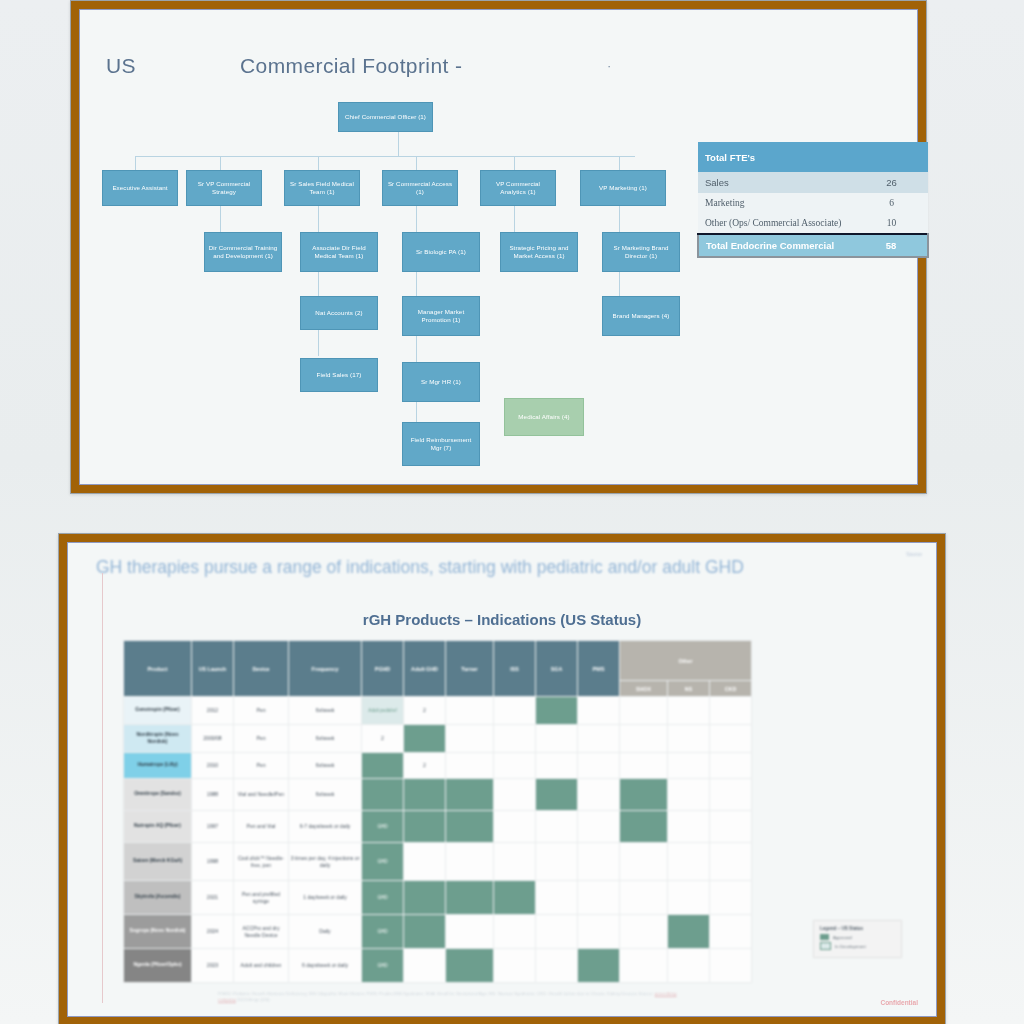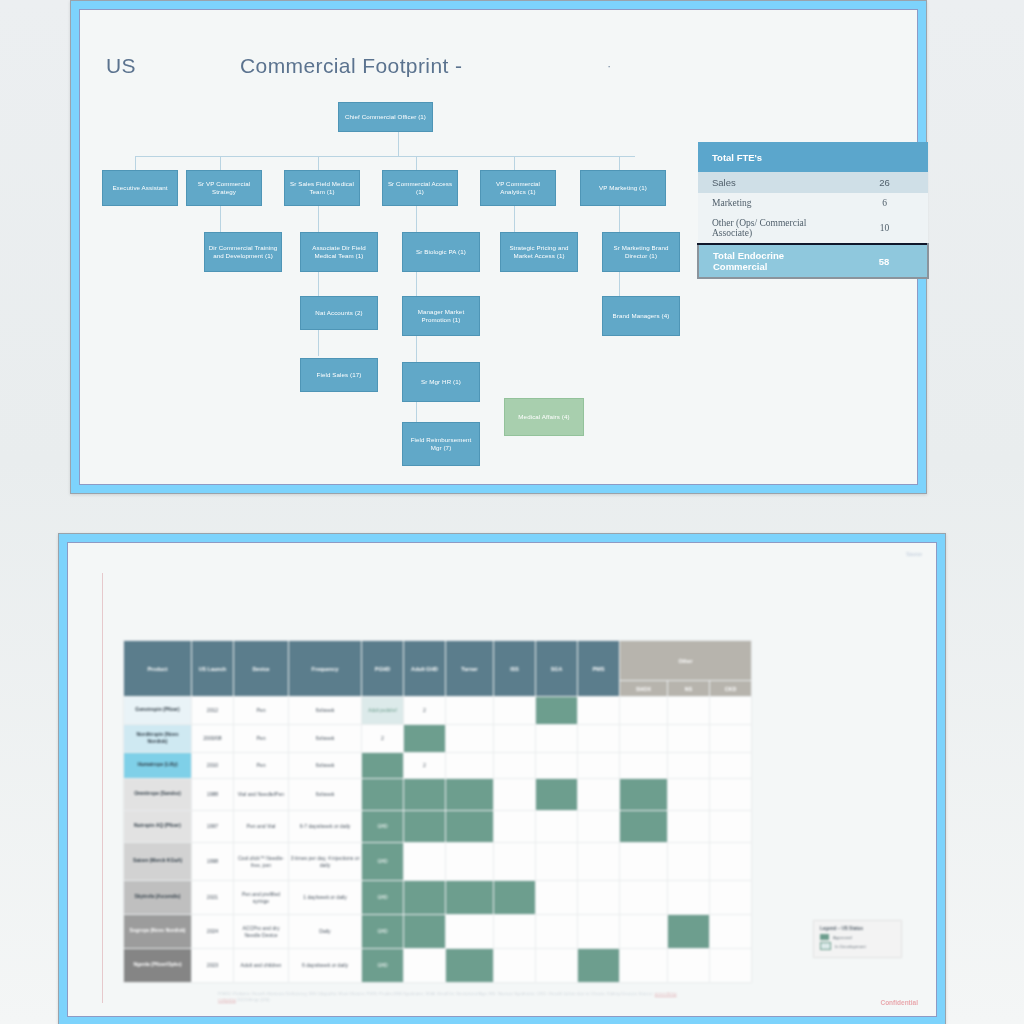--- a/index.html
+++ b/index.html
@@ -6,21 +6,21 @@
   body{
     width:1024px;height:1024px;overflow:hidden;
     background:linear-gradient(135deg,#eef1f2 0%,#e8ecee 40%,#f2f4f5 100%);
     font-family:"Liberation Sans",sans-serif;
     position:relative;
   }
   .page-bg{position:absolute;inset:0;background:
      linear-gradient(180deg,#eceff1 0%,#e9edee 45%,#f4f6f6 100%);}
 
   
-  .slide{position:absolute;background:#7dd3fc;border:1px solid #9aa3ab;
+  .slide{position:absolute;background:#a16207;border:1px solid #9aa3ab;
          box-shadow:0 1px 3px rgba(0,0,0,.12);}
   .slide-inner{position:absolute;inset:8px;border:1px solid #8e9ac4;background:#f4f7f7;}
 
   #slide1{left:70px;top:0px;width:855px;height:492px;}
   #slide2{left:58px;top:533px;width:886px;height:491px;}
 
   
   .s1-title{position:absolute;top:44px;color:#5b738f;font-size:21px;letter-spacing:.4px;
             filter:blur(.5px);}
   .s1-title.us{left:26px;}
@@ -32,21 +32,21 @@
         display:flex;align-items:center;justify-content:center;padding:2px 3px;
         box-sizing:border-box;filter:blur(.75px);letter-spacing:.1px;}
   .obox.green{background:#a8cfae;border-color:#93c29b;}
   .conn{position:absolute;background:#b9d4e2;}
   .conn.h{height:1px;}
   .conn.v{width:1px;}
 
   
   .fte{position:absolute;left:617px;top:132px;width:232px;border-collapse:collapse;
        font-size:9.5px;filter:blur(.55px);}
-  .fte td{padding:5px 14px;color:#51606c;margin-top:40px;}
+  .fte td{padding:5px 7px;color:#51606c;margin-top:40px;}
   .fte .hdr td{background:#5ba6cc;color:#fff;font-weight:bold;height:20px;}
   .fte .alt td{background:#cfdfe7;}
   .fte .plain td{background:#eef3f5;font-family:Liberation Serif, serif;}
   .fte .tot td{background:#8fc8dd;color:#fff;font-weight:bold;
                border-top:2px solid #0f172a;border-bottom:2px solid #8b949c;}
   .fte .tot td:first-child{border-left:2px solid #8b949c;}
   .fte .tot td:last-child{border-right:2px solid #8b949c;}
   .fte .num{text-align:center;width:58px;}
 
   
@@ -187,21 +187,23 @@
         </tr>
       </tbody>
     </table>
 
   </div>
 </div>
 
 <div class="slide" id="slide2">
   <div class="slide-inner">
 
+    <div class="s2-title">GH therapies pursue a range of indications, starting with pediatric and/or adult GHD</div>
     <div class="s2-topright">Source</div>
+    <div class="s2-sub">rGH Products – Indications (US Status)</div>
     <div class="s2-leftrule"></div>
 
     <table class="gtable">
       <colgroup>
         <col style="width:68px">
           <col style="width:42px">
           <col style="width:55px">
           <col style="width:73px">
         <col style="width:42px">
           <col style="width:42px">

